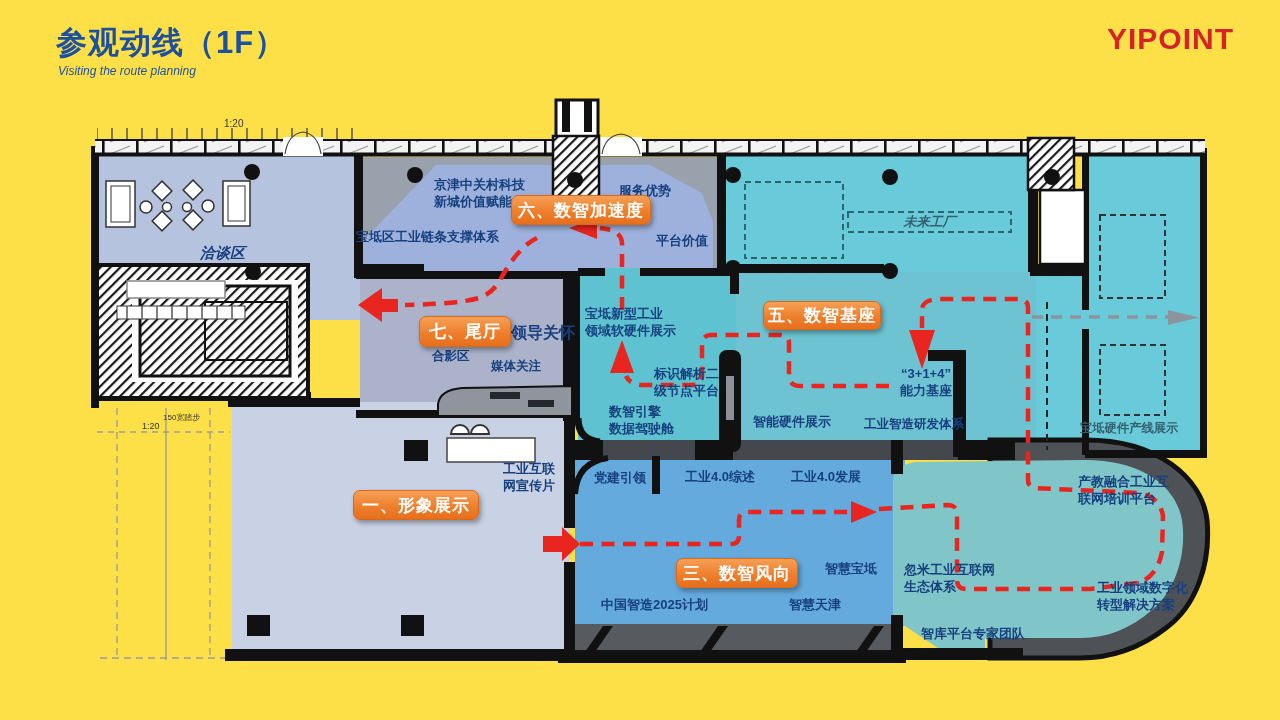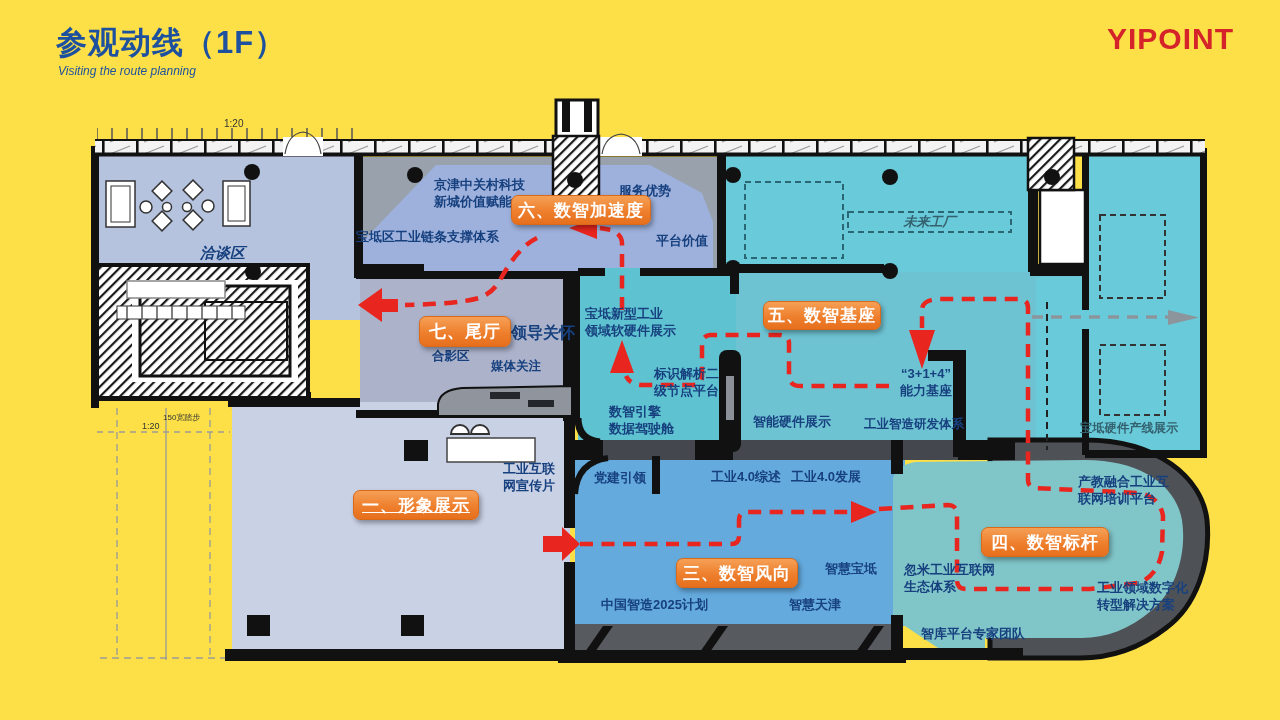--- a/index.html
+++ b/index.html
@@ -232,36 +232,35 @@
 级节点平台</div>
   <div class="lbl" style="left:886px;top:366px;width:80px;text-align:center;">“3+1+4”
 能力基座</div>
   <div class="lbl" style="left:753px;top:414px;">智能硬件展示</div>
   <div class="lbl" style="left:864px;top:416px;font-size:12.5px;">工业智造研发体系</div>
   <div class="lbl lbl-muted" style="left:848px;top:214px;width:163px;text-align:center;font-style:italic;">未来工厂</div>
   <div class="lbl lbl-muted" style="left:1080px;top:421px;font-size:12.3px;">宝坻硬件产线展示</div>
   <div class="lbl" style="left:503px;top:461px;">工业互联
 网宣传片</div>
   <div class="lbl" style="left:594px;top:470px;">党建引领</div>
-  <div class="lbl" style="left:685px;top:469px;margin-left:26px;">工业4.0综述</div>
+  <div class="lbl" style="left:685px;top:469px;">工业4.0综述</div>
   <div class="lbl" style="left:791px;top:469px;">工业4.0发展</div>
   <div class="lbl" style="left:825px;top:561px;">智慧宝坻</div>
   <div class="lbl" style="left:789px;top:597px;">智慧天津</div>
   <div class="lbl" style="left:601px;top:597px;">中国智造2025计划</div>
   <div class="lbl" style="left:1078px;top:474px;">产教融合工业互
 联网培训平台</div>
   <div class="lbl" style="left:904px;top:562px;">忽米工业互联网
 生态体系</div>
   <div class="lbl" style="left:1091px;top:580px;margin-left:6px;">工业领域数字化
 转型解决方案</div>
   <div class="lbl" style="left:921px;top:626px;">智库平台专家团队</div>
   <div class="lbl lbl-tiny" style="left:224px;top:118px;font-size:10px;">1:20</div>
   <div class="lbl lbl-tiny" style="left:142px;top:421px;font-size:9px;">1:20</div>
   <div class="lbl lbl-tiny" style="left:163px;top:413px;font-size:8px;">150宽踏步</div>
 
-  <div class="badge" style="left:353px;top:490px;width:124px;height:28px;text-decoration:underline;">一、形象展示</div>
+  <div class="badge" style="left:353px;top:490px;width:124px;height:28px;">一、形象展示</div>
   <div class="badge" style="left:676px;top:558px;width:120px;height:28px;">三、数智风向</div>
-  <div class="badge" style="left:981px;top:527px;width:126px;height:28px;">四、数智标杆</div>
   <div class="badge" style="left:763px;top:301px;width:116px;height:27px;">五、数智基座</div>
   <div class="badge" style="left:511px;top:195px;width:138px;height:28px;">六、数智加速度</div>
   <div class="badge" style="left:419px;top:316px;width:90px;height:29px;">七、尾厅</div>
 
 </div>
 
 </body></html>

